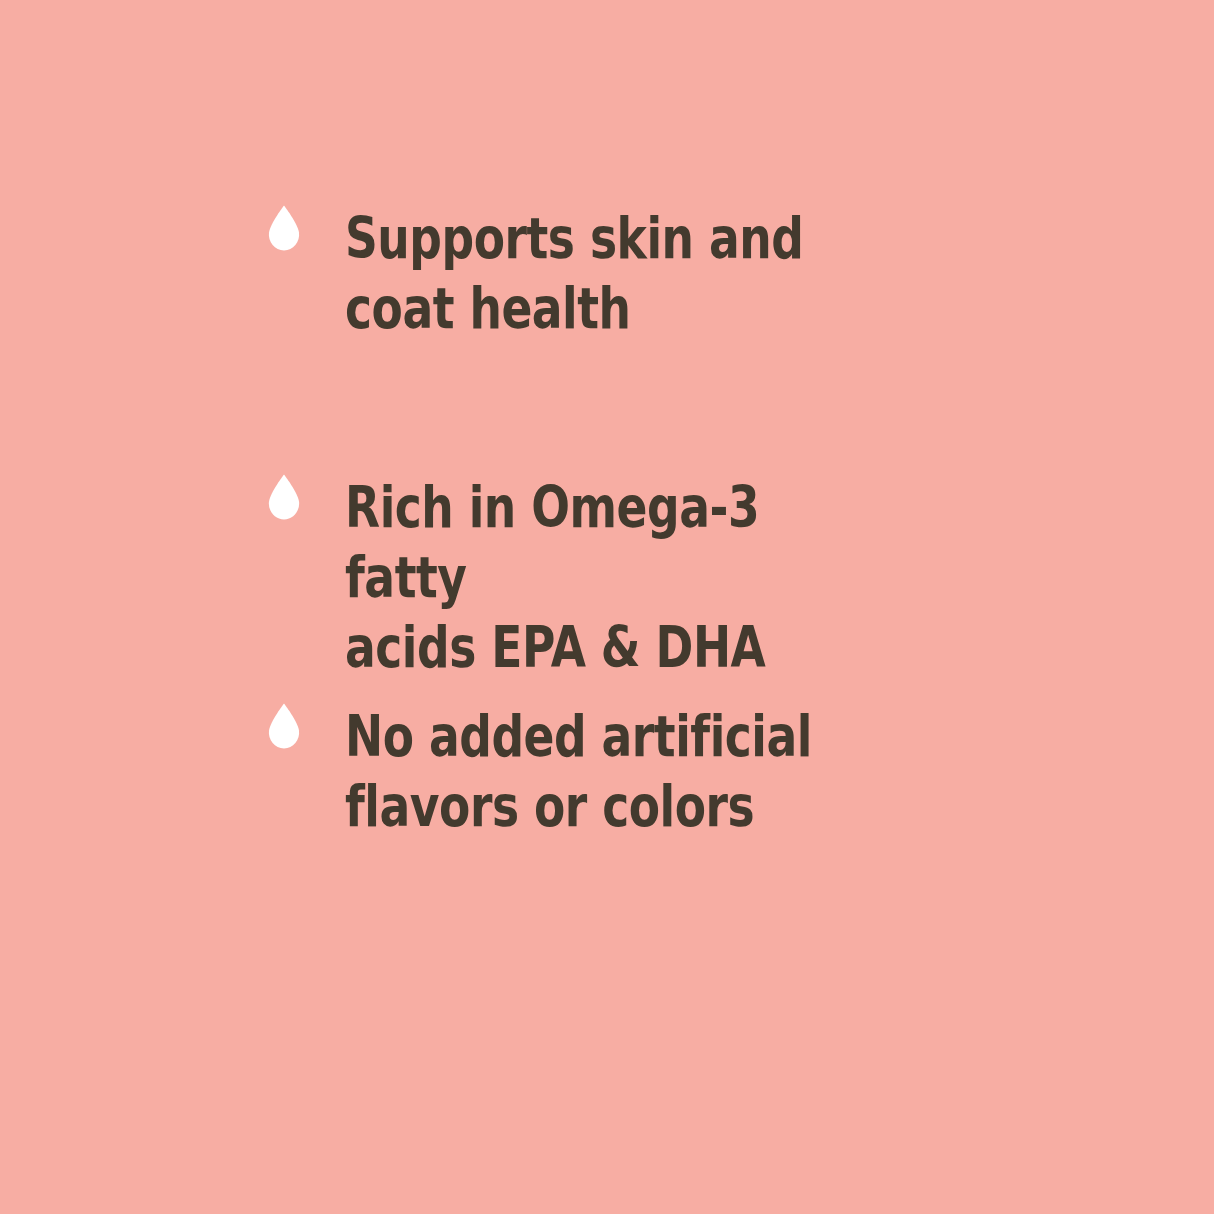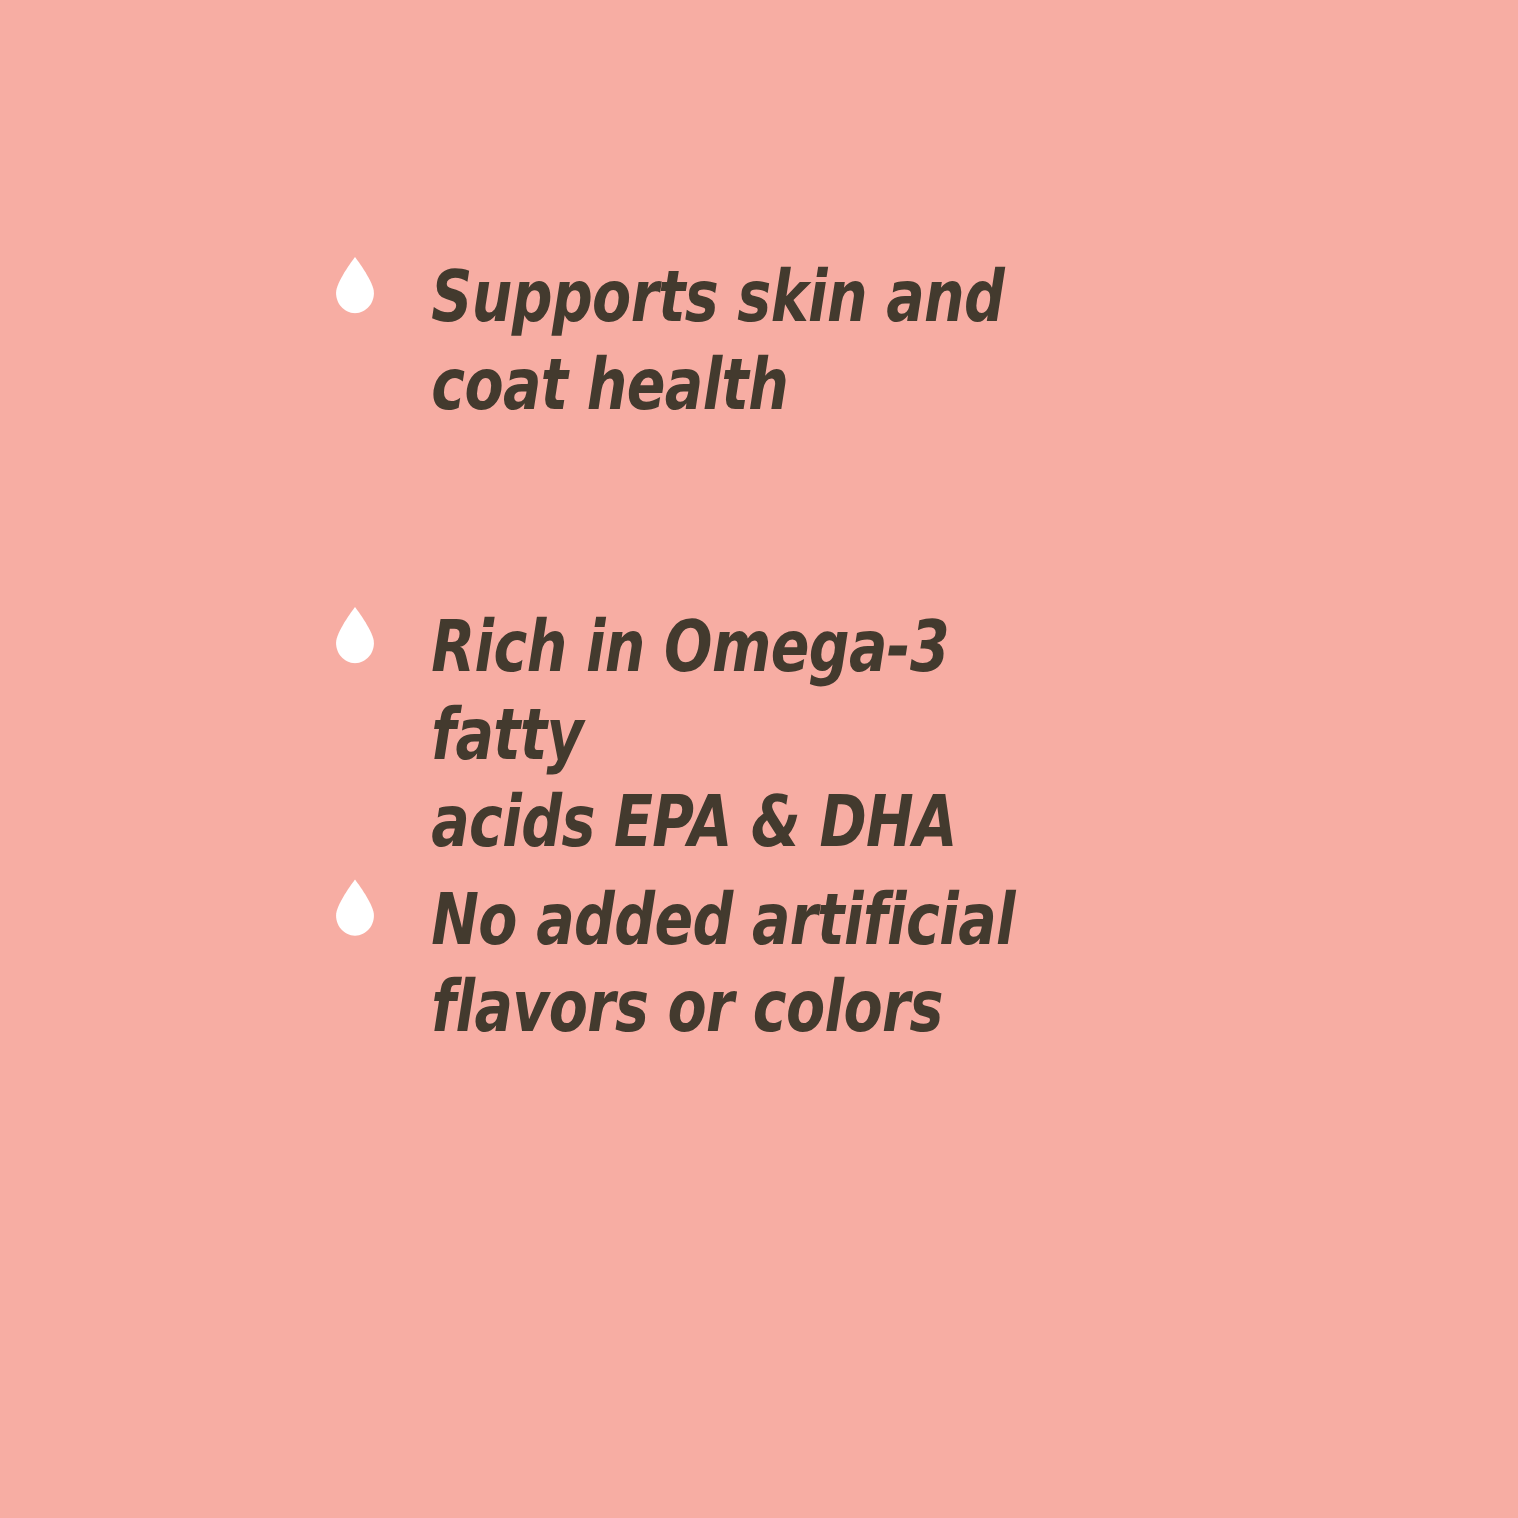--- a/index.html
+++ b/index.html
@@ -23,33 +23,32 @@
 
   #feature-list {
     position: absolute;
     left: 0;
     top: 0;
     width: 1214px;
     height: 1214px;
     margin: 0;
     padding: 0;
     list-style: none;
-    font-style: italic;
   }
 
   .feature-item {
     position: absolute;
     left: 267px;
     display: flex;
     flex-direction: row;
     align-items: flex-start;
   }
 
   .item-1 { top: 203px; }
-  .item-2 { top: 483px; }
+  .item-2 { top: 472px; }
   .item-3 { top: 701px; justify-content: space-between; }
   .item-4 { top: 948px; }
 
   .droplet-icon {
     flex: 0 0 auto;
     width: 34px;
     height: 46px;
     margin-top: 2px;
     display: block;
   }

